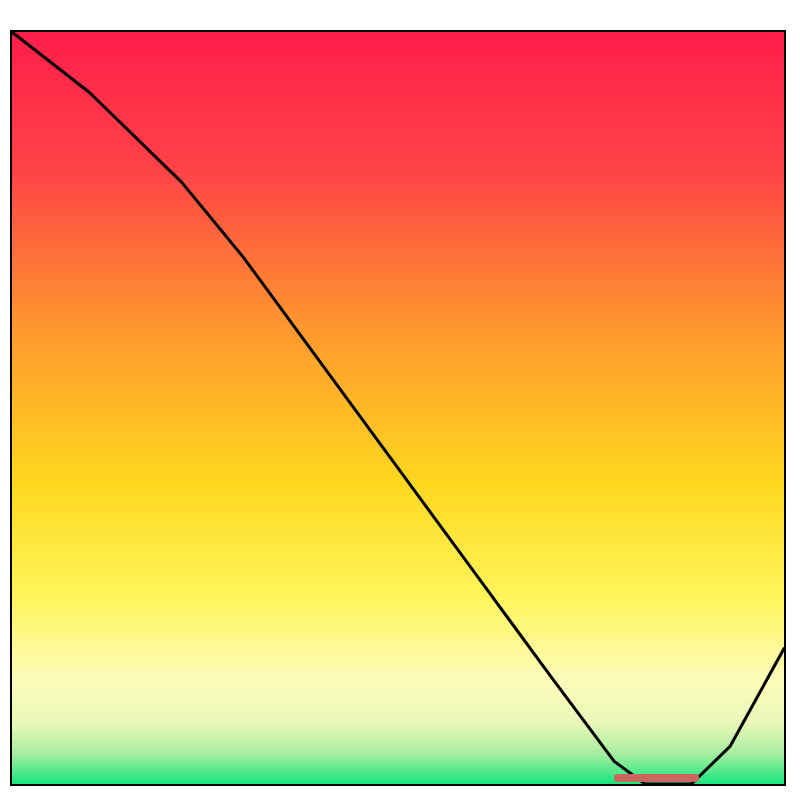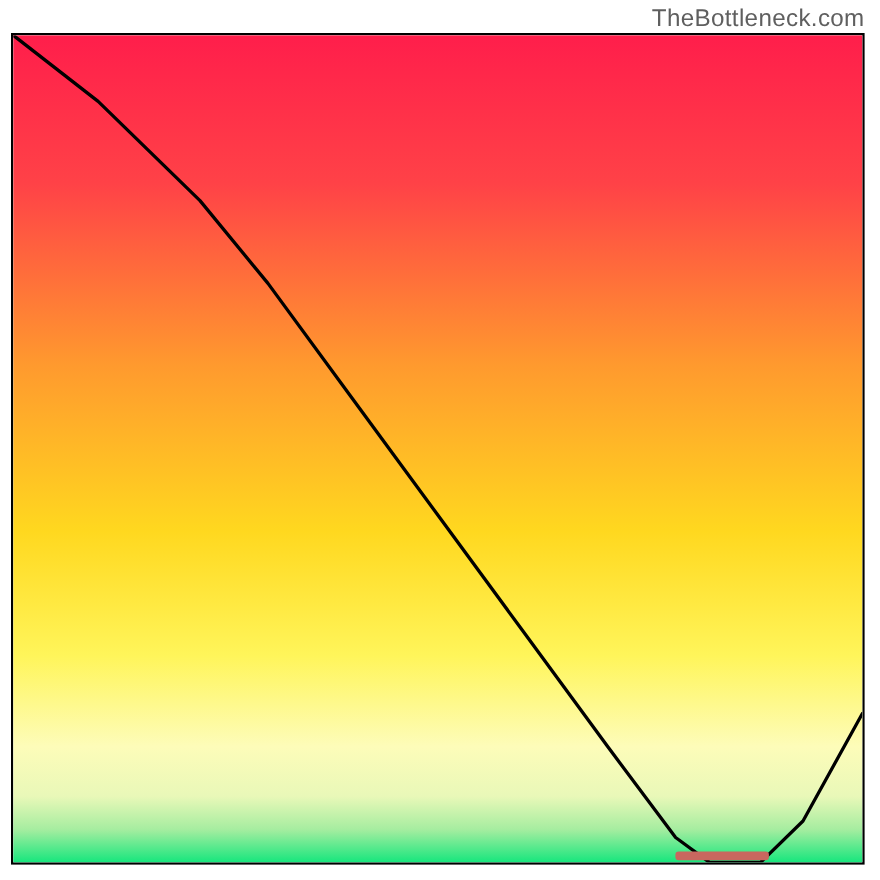--- a/index.html
+++ b/index.html
@@ -62,21 +62,20 @@
     font-weight: 400;
     letter-spacing: 0.3px;
     user-select: none;
   }
 </style>
 </head>
 <body>
 
 <div id="frame">
 
-  <div id="watermark">TheBottleneck.com</div>
 
   <div id="plot-box" style="border-color: rgb(0, 0, 0);">
 
     <div id="gradient-fill" style="background: linear-gradient(rgb(255, 30, 75) 0%, rgb(255, 66, 71) 18%, rgb(255, 154, 46) 40%, rgb(255, 216, 31) 60%, rgb(255, 245, 90) 75%, rgb(253, 252, 185) 86%, rgb(233, 248, 184) 92%, rgb(166, 237, 160) 96%, rgb(23, 230, 125) 100%);"></div>
 
     <svg id="curve-svg" viewBox="0 0 772 752" preserveAspectRatio="none">
       <path id="curve-path" d="M0.0 0.0 L77.2 60.2 L169.8 150.4 L231.6 225.6 L308.8 330.9 L386.0 436.2 L463.2 541.4 L540.4 646.7 L602.2 729.4 L633.0 752.0 L679.4 752.0 L718.0 714.4 L772.0 616.6" style="stroke: rgb(0, 0, 0);"></path>
     </svg>
 
     <div id="valley-marker" style="left: 602.16px; width: 84.92px; bottom: 2px; background: rgb(201, 103, 95);"></div>

